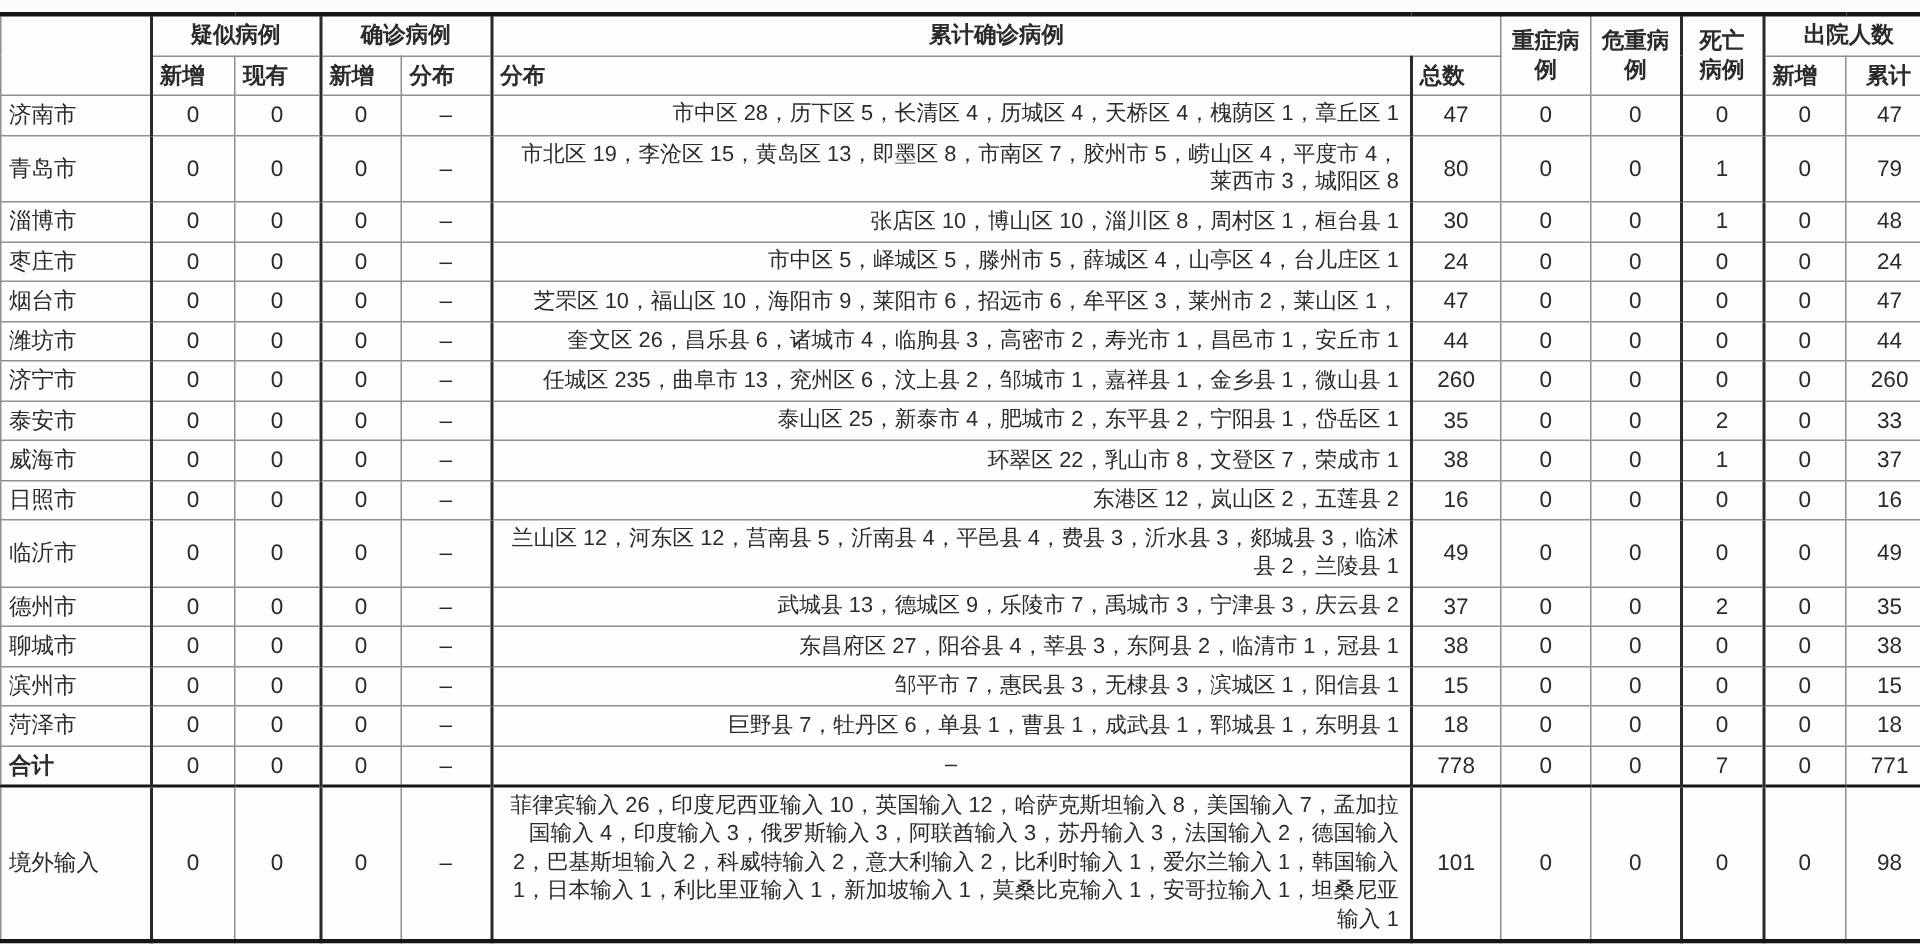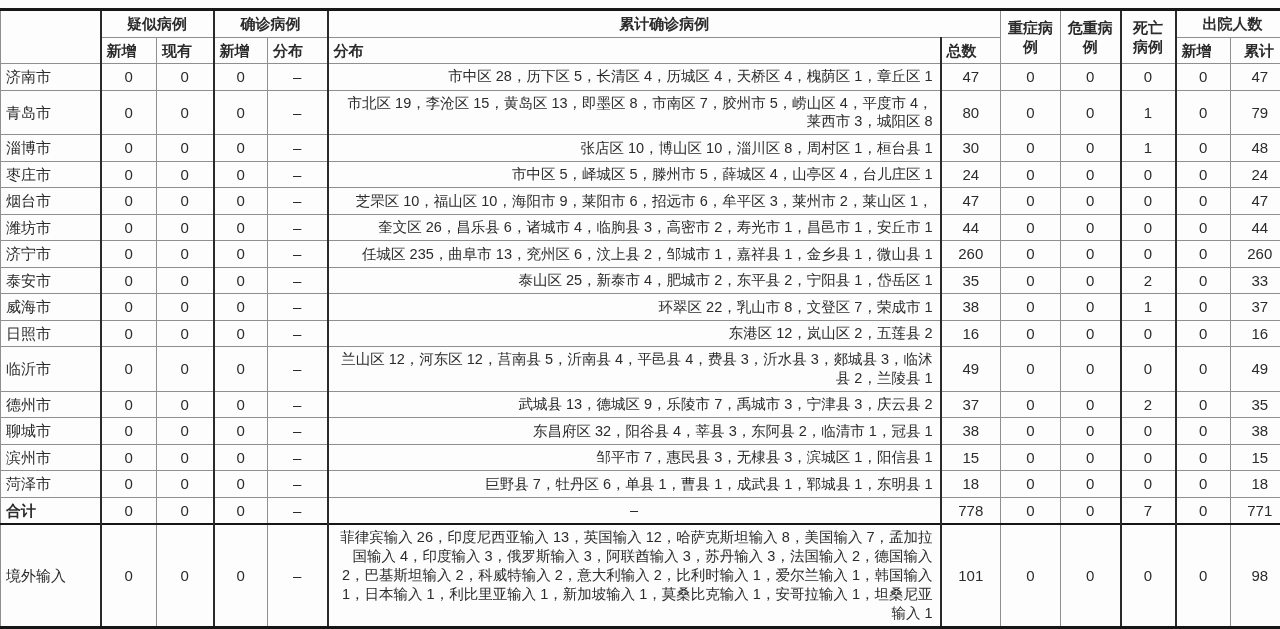--- a/index.html
+++ b/index.html
@@ -233,21 +233,21 @@
     <td class="num bl-thick">2</td>
     <td class="num bl-thick">0</td>
     <td class="num">35</td>
   </tr>
         <tr>
     <td class="city">聊城市</td>
     <td class="num bl-thick">0</td>
     <td class="num">0</td>
     <td class="num bl-thick">0</td>
     <td class="num">–</td>
-    <td class="dist bl-thick">东昌府区 32，阳谷县 4，莘县 3，东阿县 2，临清市 1，冠县 1</td>
+    <td class="dist bl-thick">东昌府区 27，阳谷县 4，莘县 3，东阿县 2，临清市 1，冠县 1</td>
     <td class="num bl-thick">38</td>
     <td class="num">0</td>
     <td class="num">0</td>
     <td class="num bl-thick">0</td>
     <td class="num bl-thick">0</td>
     <td class="num">38</td>
   </tr>
         <tr>
     <td class="city">滨州市</td>
     <td class="num bl-thick">0</td>
@@ -289,21 +289,21 @@
     <td class="num bl-thick">7</td>
     <td class="num bl-thick">0</td>
     <td class="num">771</td>
   </tr>
         <tr class="thick-top">
     <td class="city">境外输入</td>
     <td class="num bl-thick">0</td>
     <td class="num">0</td>
     <td class="num bl-thick">0</td>
     <td class="num">–</td>
-    <td class="dist bl-thick">菲律宾输入 26，印度尼西亚输入 13，英国输入 12，哈萨克斯坦输入 8，美国输入 7，孟加拉国输入 4，印度输入 3，俄罗斯输入 3，阿联酋输入 3，苏丹输入 3，法国输入 2，德国输入 2，巴基斯坦输入 2，科威特输入 2，意大利输入 2，比利时输入 1，爱尔兰输入 1，韩国输入 1，日本输入 1，利比里亚输入 1，新加坡输入 1，莫桑比克输入 1，安哥拉输入 1，坦桑尼亚输入 1</td>
+    <td class="dist bl-thick">菲律宾输入 26，印度尼西亚输入 10，英国输入 12，哈萨克斯坦输入 8，美国输入 7，孟加拉国输入 4，印度输入 3，俄罗斯输入 3，阿联酋输入 3，苏丹输入 3，法国输入 2，德国输入 2，巴基斯坦输入 2，科威特输入 2，意大利输入 2，比利时输入 1，爱尔兰输入 1，韩国输入 1，日本输入 1，利比里亚输入 1，新加坡输入 1，莫桑比克输入 1，安哥拉输入 1，坦桑尼亚输入 1</td>
     <td class="num bl-thick">101</td>
     <td class="num">0</td>
     <td class="num">0</td>
     <td class="num bl-thick">0</td>
     <td class="num bl-thick">0</td>
     <td class="num">98</td>
   </tr>
       </tbody>
   </table>
 </div>

